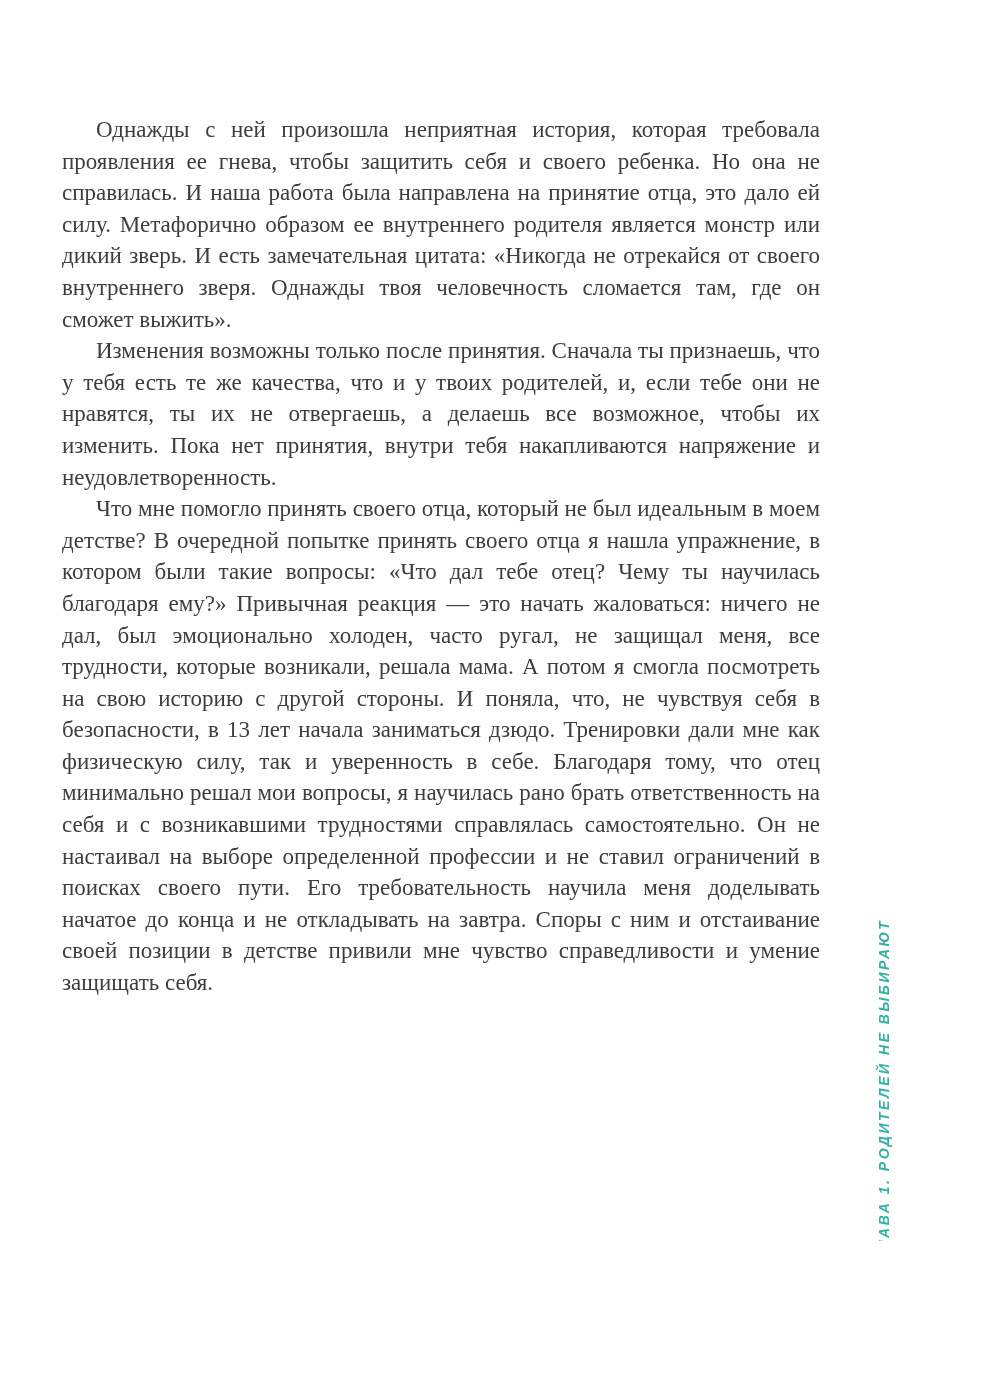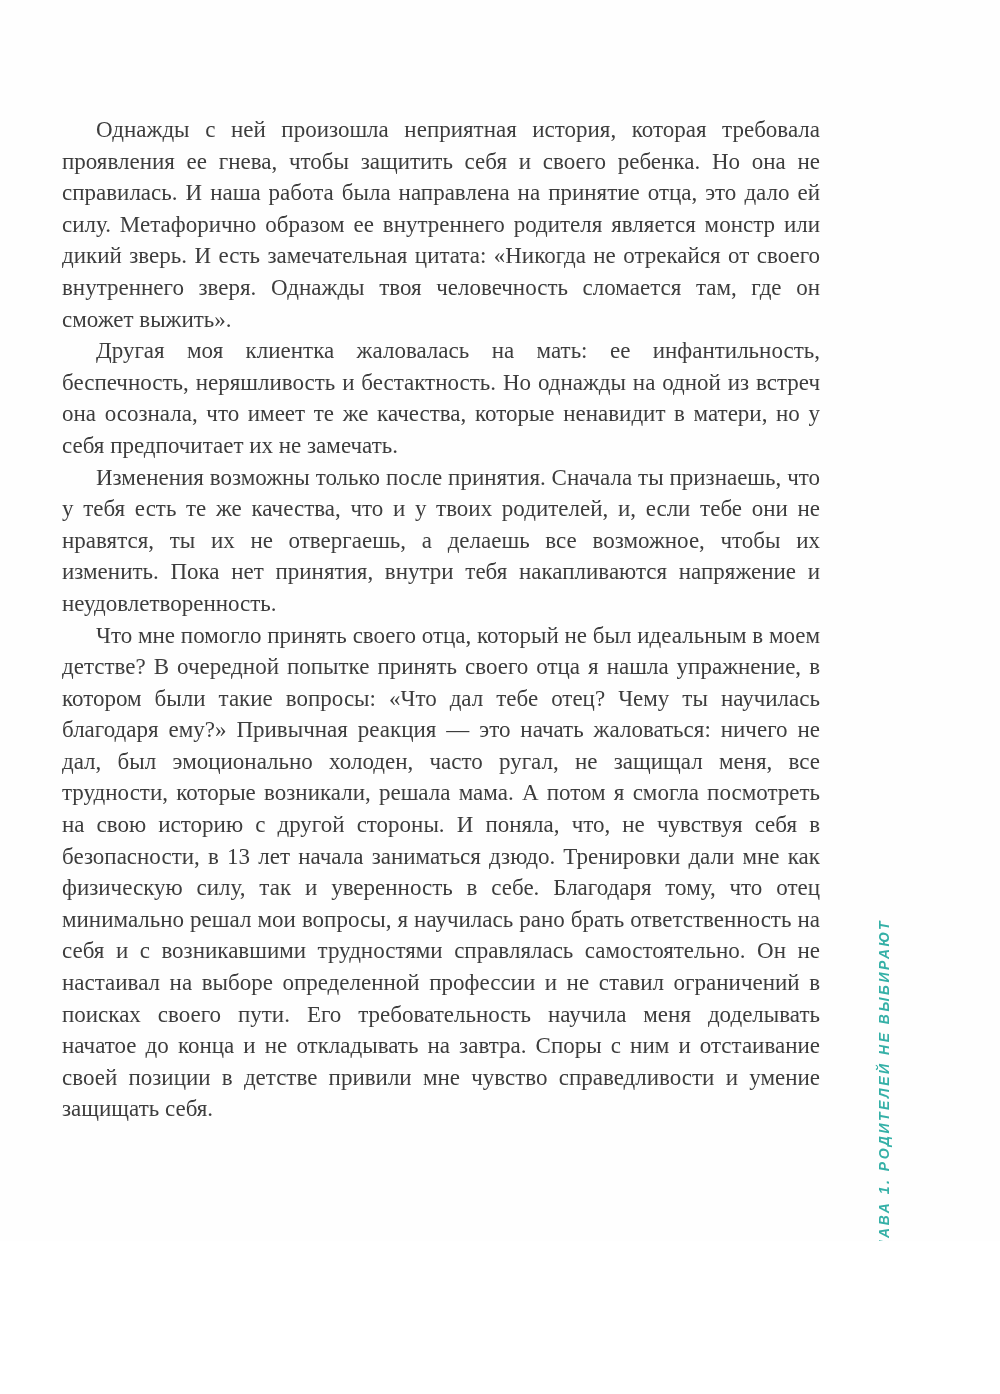--- a/index.html
+++ b/index.html
@@ -62,21 +62,20 @@
     color: #b91c1c;
   }
 </style>
 </head>
 <body>
 
 <div class="page">
 
   <div class="text-block">
     <p>Однажды с ней произошла неприятная история, которая требовала проявления ее гнева, чтобы защитить себя и своего ребенка. Но она не справилась. И наша работа была направлена на принятие отца, это дало ей силу. Метафорично образом ее внутреннего родителя является монстр или дикий зверь. И есть замечательная цитата: «Никогда не отрекайся от своего внутреннего зверя. Однажды твоя человечность сломается там, где он сможет выжить».</p>
-    <p>Другая моя клиентка жаловалась на мать: ее инфантильность, беспечность, неряшливость и бестактность. Но однажды на одной из встреч она осознала, что имеет те же качества, которые ненавидит в матери, но у себя предпочитает их не замечать.</p>
     <p>Изменения возможны только после принятия. Сначала ты признаешь, что у тебя есть те же качества, что и у твоих родителей, и, если тебе они не нравятся, ты их не отвергаешь, а делаешь все возможное, чтобы их изменить. Пока нет принятия, внутри тебя накапливаются напряжение и неудовлетворенность.</p>
     <p>Что мне помогло принять своего отца, который не был идеальным в моем детстве? В очередной попытке принять своего отца я нашла упражнение, в котором были такие вопросы: «Что дал тебе отец? Чему ты научилась благодаря ему?» Привычная реакция — это начать жаловаться: ничего не дал, был эмоционально холоден, часто ругал, не защищал меня, все трудности, которые возникали, решала мама. А потом я смогла посмотреть на свою историю с другой стороны. И поняла, что, не чувствуя себя в безопасности, в 13 лет начала заниматься дзюдо. Тренировки дали мне как физическую силу, так и уверенность в себе. Благодаря тому, что отец минимально решал мои вопросы, я научилась рано брать ответственность на себя и с возникавшими трудностями справлялась самостоятельно. Он не настаивал на выборе определенной профессии и не ставил ограничений в поисках своего пути. Его требовательность научила меня доделывать начатое до конца и не откладывать на завтра. Споры с ним и отстаивание своей позиции в детстве привили мне чувство справедливости и умение защищать себя.</p>
   </div>
 
   <div class="running-head">ГЛАВА 1. РОДИТЕЛЕЙ НЕ ВЫБИРАЮТ</div>
 
   <div class="footer-rule"></div>
 
   <div class="folio">11</div>
 

